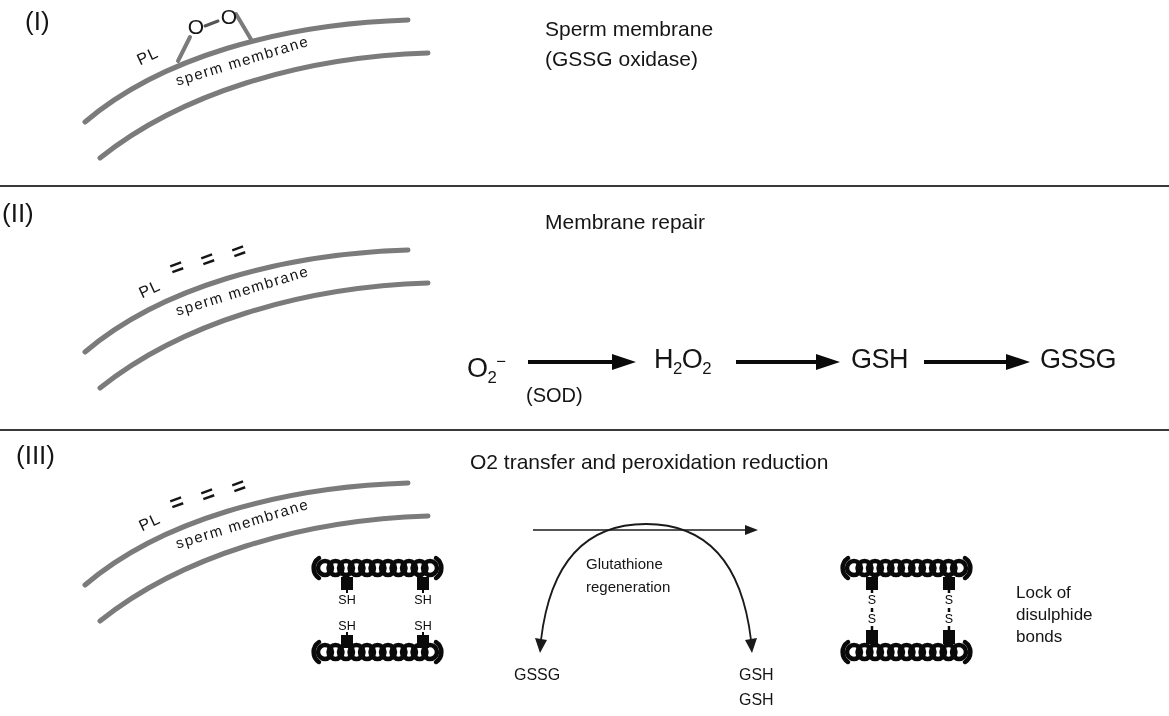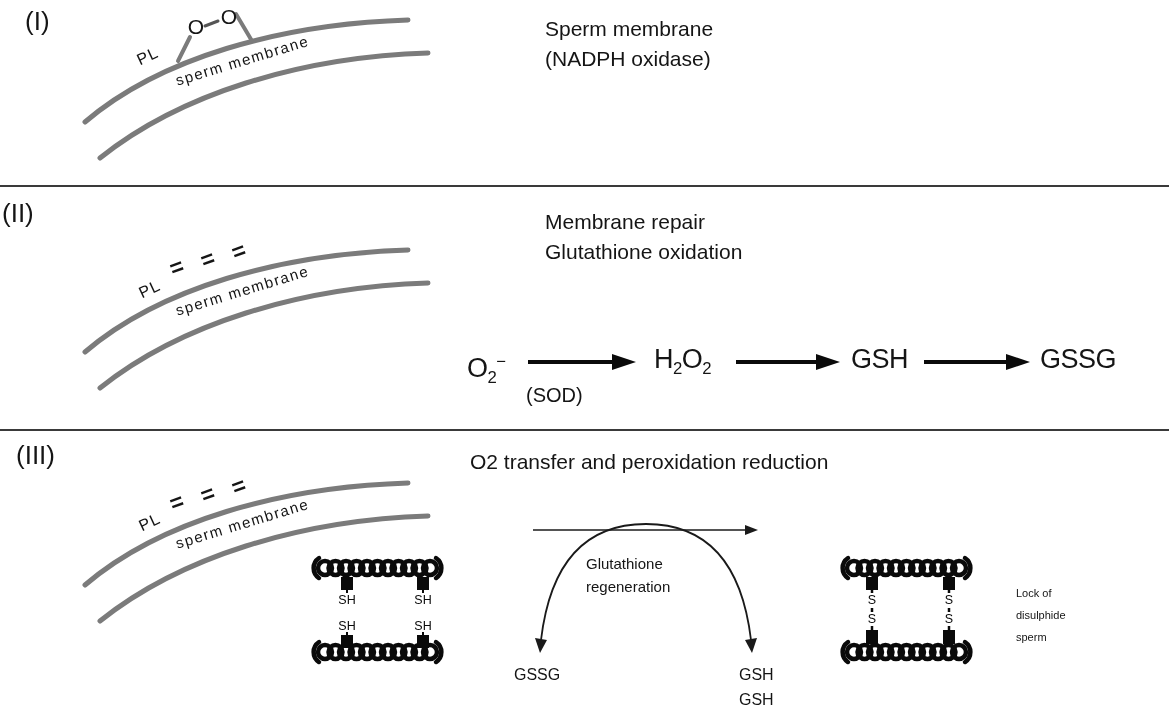--- a/index.html
+++ b/index.html
@@ -11,21 +11,21 @@
   .panel-label{font-size:26px;font-weight:400;}
   .caption{font-size:21px;line-height:30px;}
   .pl-label{font-size:16px;transform:rotate(-25deg);transform-origin:0 50%;letter-spacing:1px;}
   .mem-label{font-size:15px;letter-spacing:1.5px;transform:rotate(-17deg);transform-origin:0 50%;}
   .bond-mark{font-size:23px;font-weight:700;transform:rotate(-20deg);}
   .rx{font-size:27px;letter-spacing:-0.5px;}
   .rx sub,.rx sup{font-size:62%;}
   .sod{font-size:20px;}
   .cycle-label{font-size:15px;text-align:left;width:120px;white-space:normal;line-height:23px;}
   .small-chem{font-size:16px;}
-  .lock-caption{font-size:11px;line-height:22px;}
+  .lock-caption{font-size:17px;line-height:22px;}
   .divider{position:absolute;left:0;width:1169px;height:2px;background:#3a3a3a;}
   svg{position:absolute;left:0;top:0;}
   svg text{font-family:"Liberation Sans","DejaVu Sans",sans-serif;}
 </style>
 </head>
 <body>
 
 <div class="stage">
 
   <svg width="1169" height="716" viewBox="0 0 1169 716">
@@ -109,32 +109,31 @@
   </svg>
 
   <div class="divider" style="top:185px"></div>
   <div class="divider" style="top:429px"></div>
 
   <div class="t panel-label" style="left:25px;top:6px">(I)</div>
   <div class="t pl-label" style="left:138px;top:52px">PL</div>
   <div class="t mem-label" style="left:176px;top:72px">sperm membrane</div>
   <div class="t caption" style="left:545px;top:14px">
     <div>Sperm membrane</div>
-    <div>(NADPH oxidase)</div>
+    <div>(GSSG oxidase)</div>
   </div>
 
   <div class="t panel-label" style="left:2px;top:198px">(II)</div>
   <div class="t pl-label" style="left:140px;top:285px">PL</div>
   <div class="t bond-mark" style="left:170px;top:254px">=</div>
   <div class="t bond-mark" style="left:201px;top:246px">=</div>
   <div class="t bond-mark" style="left:232px;top:238px">=</div>
   <div class="t mem-label" style="left:176px;top:302px">sperm membrane</div>
   <div class="t caption" style="left:545px;top:207px">
     <div>Membrane repair</div>
-    <div>Glutathione oxidation</div>
   </div>
 
   <div class="t rx" style="left:467px;top:352px"><span>O</span><sub>2</sub><sup>−</sup></div>
   <div class="t sod" style="left:526px;top:384px">(SOD)</div>
   <div class="t rx" style="left:654px;top:344px"><span>H</span><sub>2</sub><span>O</span><sub>2</sub></div>
   <div class="t rx" style="left:851px;top:344px">GSH</div>
   <div class="t rx" style="left:1040px;top:344px">GSSG</div>
 
   <div class="t panel-label" style="left:16px;top:440px">(III)</div>
   <div class="t pl-label" style="left:140px;top:518px">PL</div>
@@ -148,16 +147,16 @@
     <div>Glutathione</div>
     <div>regeneration</div>
   </div>
   <div class="t small-chem" style="left:514px;top:666px">GSSG</div>
   <div class="t small-chem" style="left:739px;top:666px">GSH</div>
   <div class="t small-chem" style="left:739px;top:691px">GSH</div>
 
   <div class="t lock-caption" style="left:1016px;top:582px">
     <div>Lock of</div>
     <div>disulphide</div>
-    <div>sperm</div>
+    <div>bonds</div>
   </div>
 
 </div>
 
 </body></html>

